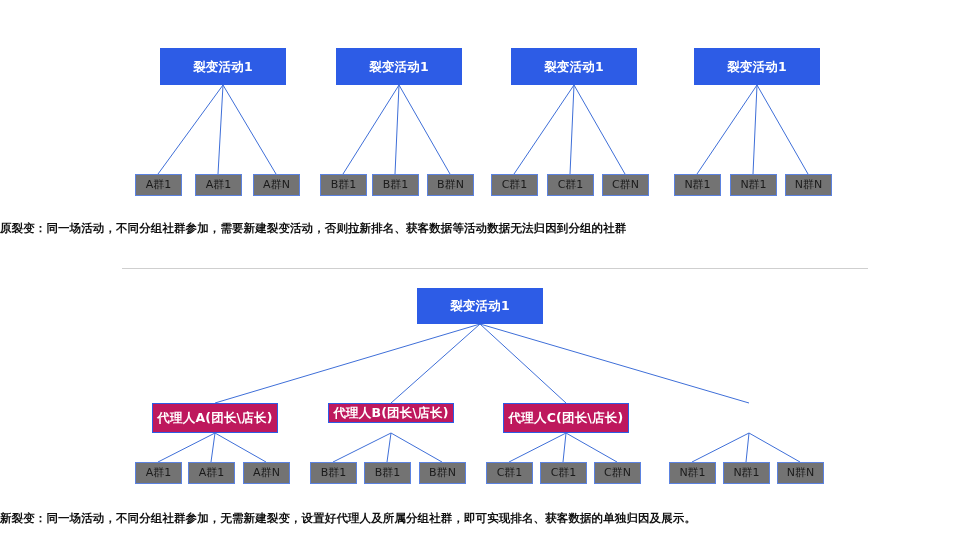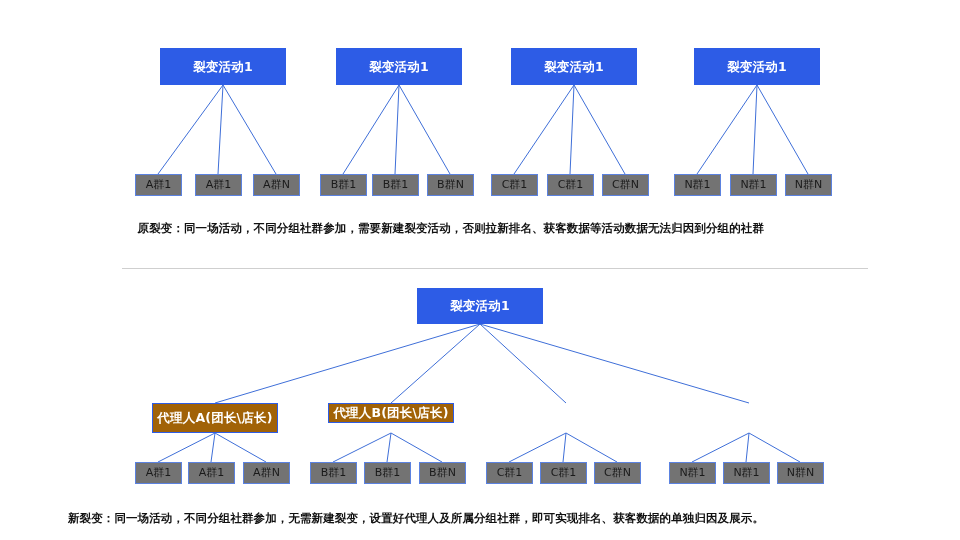--- a/index.html
+++ b/index.html
@@ -50,41 +50,41 @@
   }
   .node-root {
     background: #2d5ce6;
     border: 1px solid #2d5ce6;
     color: #ffffff;
     font-size: 12.5px;
     font-weight: 700;
     letter-spacing: 0.2px;
   }
   .node-agent {
-    background: #a16207;
+    background: #be185d;
     border: 1px solid #2d5ce6;
     color: #ffffff;
     font-size: 12.5px;
     font-weight: 700;
     letter-spacing: 0.2px;
   }
   .node-group {
     background: #737373;
     border: 1px solid #5b82e0;
     color: #1a1a1a;
     font-size: 11px;
     font-weight: 400;
   }
 
   
   .caption {
     position: absolute;
     width: 764px;
     left: 0;
-    text-align: right;
+    text-align: left;
     font-size: 11.5px;
     font-weight: 700;
     color: #111111;
     letter-spacing: 0.1px;
     white-space: nowrap;
   }
 
   
   .divider {
     position: absolute;
@@ -162,20 +162,21 @@
 
     <line class="wire" x1="749" y1="433" x2="692" y2="462"></line>
     <line class="wire" x1="749" y1="433" x2="746" y2="462"></line>
     <line class="wire" x1="749" y1="433" x2="800" y2="462"></line>
   </svg>
 
   <div class="node node-root" style="left:417px; top:288px; width:126px; height:36px;">裂变活动1</div>
 
   <div class="node node-agent" style="left:152px; top:403px; width:126px; height:30px;">代理人A(团长\店长)</div>
   <div class="node node-agent" style="left:328px; top:403px; width:126px; height:20px;">代理人B(团长\店长)</div>
+  <div class="node node-agent" style="left:503px; top:403px; width:126px; height:30px;">代理人C(团长\店长)</div>
 
   <div class="node node-group" style="left:135px; top:462px; width:47px; height:22px;">A群1</div>
   <div class="node node-group" style="left:188px; top:462px; width:47px; height:22px;">A群1</div>
   <div class="node node-group" style="left:243px; top:462px; width:47px; height:22px;">A群N</div>
 
   <div class="node node-group" style="left:310px; top:462px; width:47px; height:22px;">B群1</div>
   <div class="node node-group" style="left:364px; top:462px; width:47px; height:22px;">B群1</div>
   <div class="node node-group" style="left:419px; top:462px; width:47px; height:22px;">B群N</div>
 
   <div class="node node-group" style="left:486px; top:462px; width:47px; height:22px;">C群1</div>

